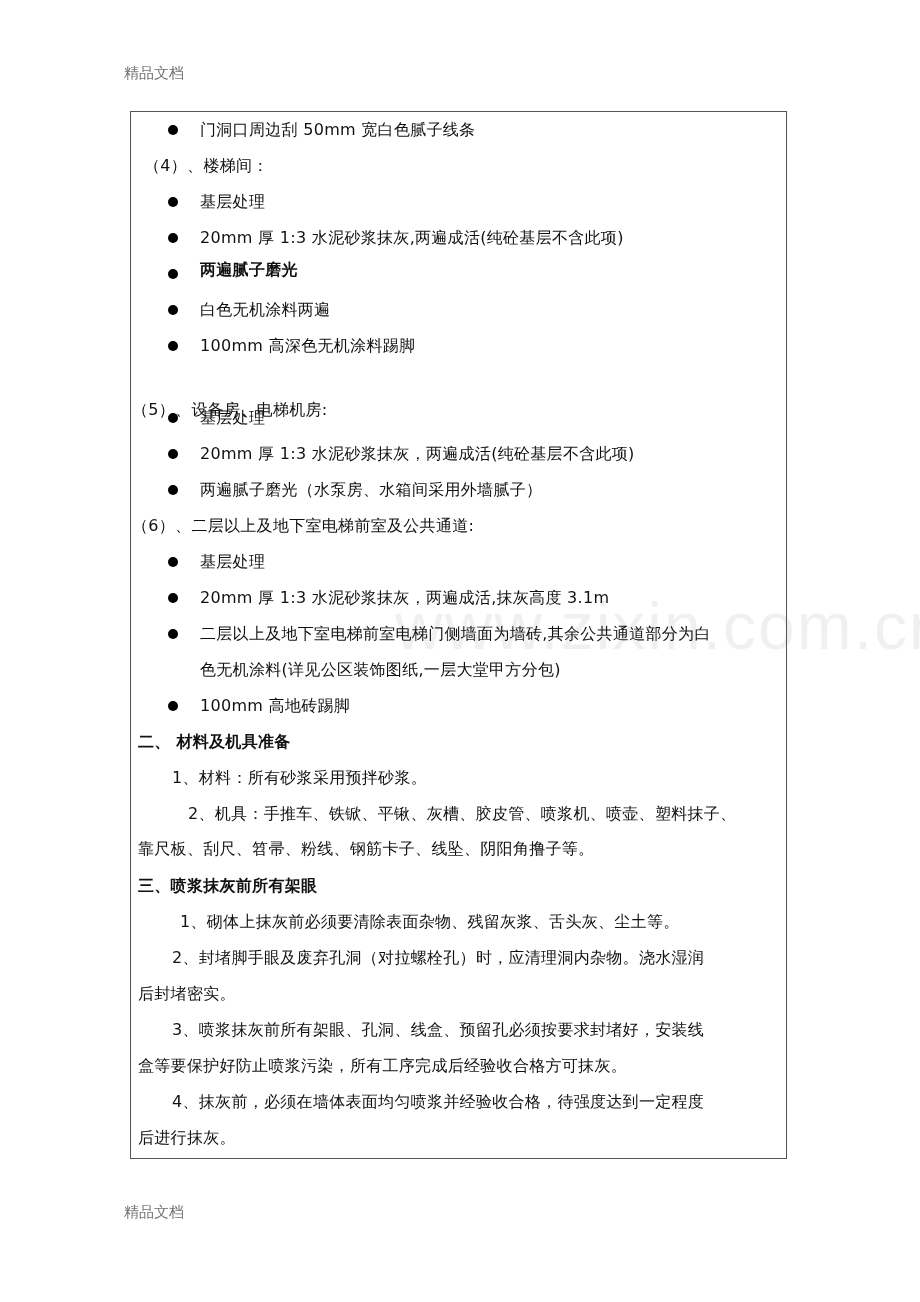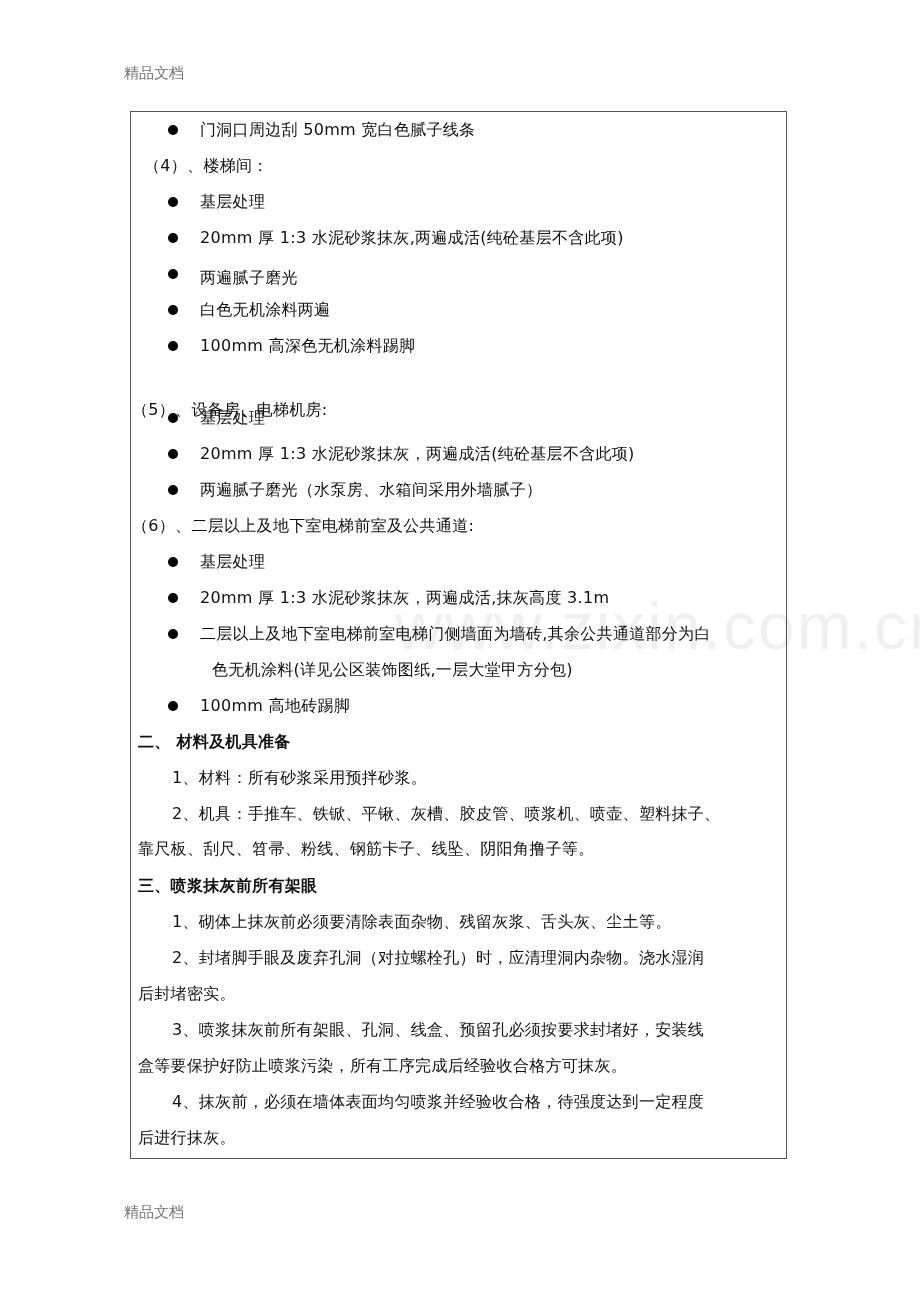--- a/index.html
+++ b/index.html
@@ -43,52 +43,52 @@
 
 <span class="bullet-dot" style="left:168px;top:125px;"></span>
 <div class="line" style="left:200px;top:120px;">门洞口周边刮 50mm 宽白色腻子线条</div>
 
 <div class="line" style="left:144px;top:156px;">（4）、楼梯间：</div>
 <span class="bullet-dot" style="left:168px;top:197px;"></span>
 <div class="line" style="left:200px;top:192px;">基层处理</div>
 <span class="bullet-dot" style="left:168px;top:233px;"></span>
 <div class="line" style="left:200px;top:228px;">20mm 厚 1:3 水泥砂浆抹灰,两遍成活(纯砼基层不含此项)</div>
 <span class="bullet-dot" style="left:168px;top:269px;"></span>
-<div class="line" style="left:200px;top:268px;">两遍腻子磨光</div>
+<div class="line" style="left:200px;top:260px;font-weight:bold;">两遍腻子磨光</div>
 <span class="bullet-dot" style="left:168px;top:305px;"></span>
 <div class="line" style="left:200px;top:300px;">白色无机涂料两遍</div>
 <span class="bullet-dot" style="left:168px;top:341px;"></span>
 <div class="line" style="left:200px;top:336px;">100mm 高深色无机涂料踢脚</div>
 
 <div class="line" style="left:132px;top:372px;margin-top:28px;">（5）、设备房、电梯机房:</div>
 <span class="bullet-dot" style="left:168px;top:413px;"></span>
 <div class="line" style="left:200px;top:408px;">基层处理</div>
 <span class="bullet-dot" style="left:168px;top:449px;"></span>
 <div class="line" style="left:200px;top:444px;">20mm 厚 1:3 水泥砂浆抹灰，两遍成活(纯砼基层不含此项)</div>
 <span class="bullet-dot" style="left:168px;top:485px;"></span>
 <div class="line" style="left:200px;top:480px;">两遍腻子磨光（水泵房、水箱间采用外墙腻子）</div>
 
 <div class="line" style="left:132px;top:516px;">（6）、二层以上及地下室电梯前室及公共通道:</div>
 <span class="bullet-dot" style="left:168px;top:557px;"></span>
 <div class="line" style="left:200px;top:552px;">基层处理</div>
 <span class="bullet-dot" style="left:168px;top:593px;"></span>
 <div class="line" style="left:200px;top:588px;">20mm 厚 1:3 水泥砂浆抹灰，两遍成活,抹灰高度 3.1m</div>
 <span class="bullet-dot" style="left:168px;top:629px;"></span>
 <div class="line" style="left:200px;top:624px;">二层以上及地下室电梯前室电梯门侧墙面为墙砖,其余公共通道部分为白</div>
-<div class="line" style="left:212px;top:660px;">色无机涂料(详见公区装饰图纸,一层大堂甲方分包)</div>
+<div class="line" style="left:200px;top:660px;">色无机涂料(详见公区装饰图纸,一层大堂甲方分包)</div>
 <span class="bullet-dot" style="left:168px;top:701px;"></span>
 <div class="line" style="left:200px;top:696px;">100mm 高地砖踢脚</div>
 
 <div class="line bold" style="left:138px;top:732px;">二、  材料及机具准备</div>
 <div class="line" style="left:172px;top:768px;">1、材料：所有砂浆采用预拌砂浆。</div>
-<div class="line" style="left:172px;top:804px;">2、机具：手推车、铁锨、平锹、灰槽、胶皮管、喷浆机、喷壶、塑料抹子、</div>
+<div class="line" style="left:188px;top:804px;">2、机具：手推车、铁锨、平锹、灰槽、胶皮管、喷浆机、喷壶、塑料抹子、</div>
 <div class="line" style="left:138px;top:840px;font-family:Liberation Mono, monospace;">靠尺板、刮尺、笤帚、粉线、钢筋卡子、线坠、阴阳角撸子等。</div>
 
 <div class="line bold" style="left:138px;top:876px;">三、喷浆抹灰前所有架眼</div>
-<div class="line" style="left:172px;top:912px;">1、砌体上抹灰前必须要清除表面杂物、残留灰浆、舌头灰、尘土等。</div>
+<div class="line" style="left:180px;top:912px;">1、砌体上抹灰前必须要清除表面杂物、残留灰浆、舌头灰、尘土等。</div>
 <div class="line" style="left:172px;top:948px;">2、封堵脚手眼及废弃孔洞（对拉螺栓孔）时，应清理洞内杂物。浇水湿润</div>
 <div class="line" style="left:138px;top:984px;">后封堵密实。</div>
 <div class="line" style="left:172px;top:1020px;">3、喷浆抹灰前所有架眼、孔洞、线盒、预留孔必须按要求封堵好，安装线</div>
 <div class="line" style="left:138px;top:1056px;">盒等要保护好防止喷浆污染，所有工序完成后经验收合格方可抹灰。</div>
 <div class="line" style="left:172px;top:1092px;">4、抹灰前，必须在墙体表面均匀喷浆并经验收合格，待强度达到一定程度</div>
 <div class="line" style="left:138px;top:1128px;">后进行抹灰。</div>
 
 <div class="footer-note">精品文档</div>
 
 </body></html>

